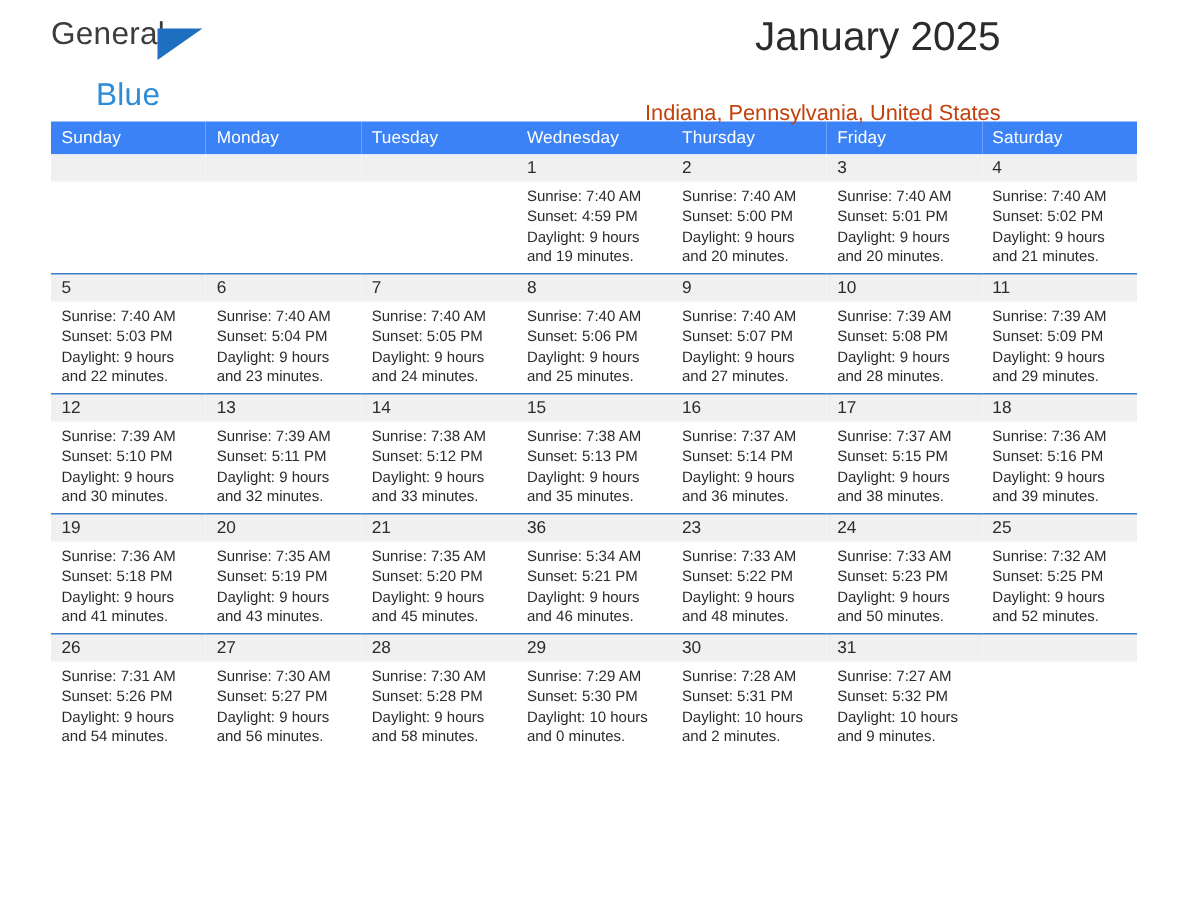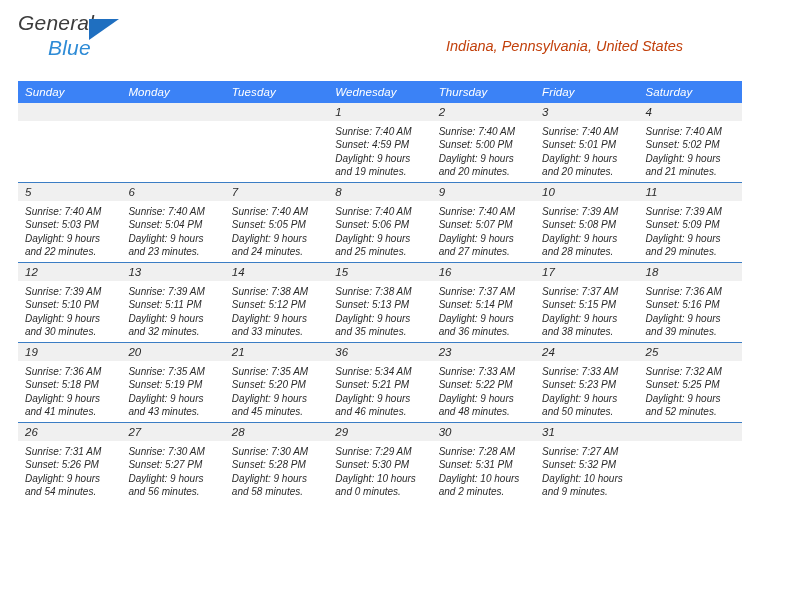--- a/index.html
+++ b/index.html
@@ -12,22 +12,21 @@
     background: #ffffff;
     font-family: "Liberation Sans", sans-serif;
     color: #1a1a1a;
     overflow: hidden;
   }
   .page {
     position: relative;
     width: 701px;
     height: 612px;
     box-sizing: border-box;
-    padding: 0 18px;
-    font-style: italic;
+    padding: 0 34px;
   }
 
   
   .header {
     position: relative;
     height: 72px;
     display: flex;
     align-items: flex-start;
     justify-content: space-between;
   }
@@ -49,21 +48,21 @@
     left: 71px;
     top: 7px;
     width: 0;
     height: 0;
     border-left: 30px solid #1f6fc0;
     border-bottom: 21px solid transparent;
   }
   .brand-bottom {
     font-size: 21px;
     color: #2e8bd6;
-    margin-top: 4px;
+    margin-top: 20px;
     margin-left: 30px;
     letter-spacing: 0.2px;
   }
   .title-block {
     text-align: right;
     padding-top: 10px;
   }
   .cal-title {
     font-size: 27px;
     color: #2b2b2b;
@@ -135,20 +134,21 @@
 
   <div class="header">
 
     <div class="brand">
       <div class="brand-top">General</div>
       <div class="brand-triangle"></div>
       <div class="brand-bottom">Blue</div>
     </div>
 
     <div class="title-block">
+      <div class="cal-title">January 2025</div>
       <div class="cal-subtitle">Indiana, Pennsylvania, United States</div>
     </div>
 
   </div>
 
   <table class="calendar">
     <thead>
       <tr>
         <th>Sunday</th>
         <th>Monday</th>

